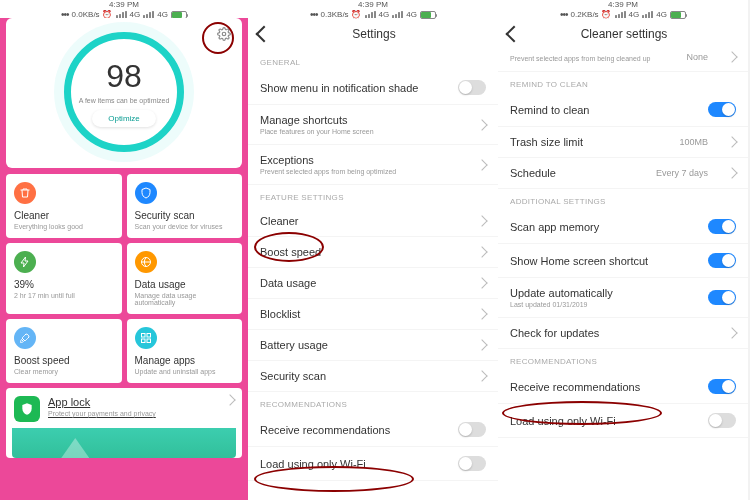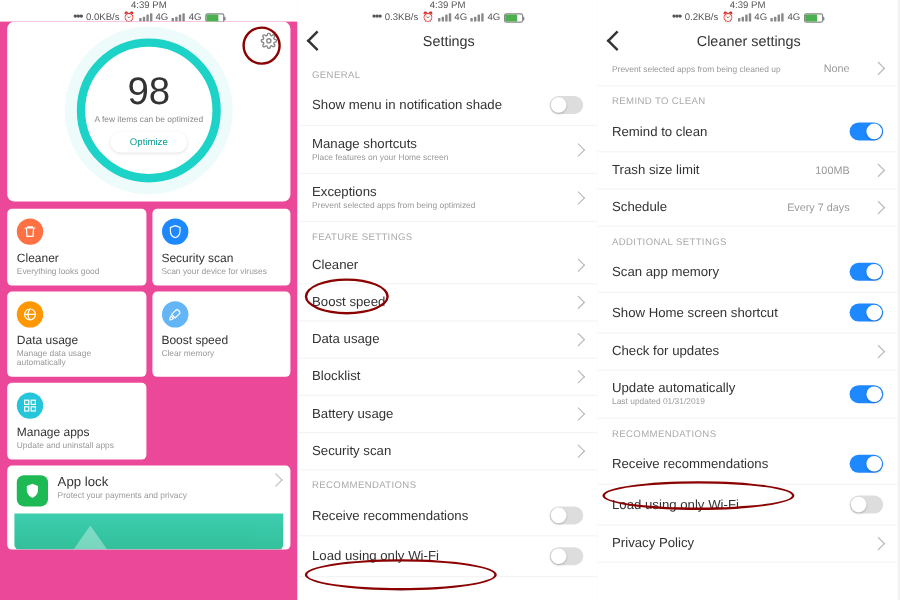--- a/index.html
+++ b/index.html
@@ -27,21 +27,21 @@
   .score-sub { font-size: 7px; color: #888; margin-top: 2px; }
   .opt-btn { margin-top: 6px; padding: 4px 16px; border-radius: 12px; font-size: 8px; color: #0a9d93; border: none; background: #fff; box-shadow: 0 1px 3px rgba(0,0,0,.12); }
   .grid { display: grid; grid-template-columns: 1fr 1fr; gap: 5px; }
   .card { background: #fff; border-radius: 4px; padding: 8px; min-height: 62px; }
   .cicon { width: 22px; height: 22px; border-radius: 50%; display: flex; align-items: center; justify-content: center; margin-bottom: 6px; }
   .cicon svg { width: 12px; height: 12px; }
   .ctitle { font-size: 10px; color: #333; margin-bottom: 2px; }
   .csub { font-size: 7px; color: #999; }
   .applock { margin-top: 5px; background: #fff; border-radius: 4px; padding: 8px; display: flex; align-items: flex-start; gap: 8px; overflow: hidden; height: 70px; }
   .applock .aicon { width: 26px; height: 26px; border-radius: 6px; background: #1db954; display: flex; align-items: center; justify-content: center; flex-shrink: 0; }
-  .applock-body { flex: 1; }
+  .applock-body { flex: 1; text-decoration: underline; }
   .chev { width: 8px; height: 8px; border-right: 1.5px solid #bbb; border-bottom: 1.5px solid #bbb; transform: rotate(-45deg); }
   .illus { position: absolute; bottom: 0; left: 6px; right: 6px; height: 30px; background: linear-gradient(#27c9a7,#1db990); border-radius: 0 0 4px 4px; opacity: .9; }
   .illus::before{content:'';position:absolute;left:22%;bottom:0;width:28px;height:20px;background:rgba(255,255,255,.35);clip-path:polygon(50% 0,100% 100%,0 100%);}
   
   .header { height: 32px; display: flex; align-items: center; padding: 0 10px; position: relative; }
   .back { width: 12px; height: 12px; border-left: 2px solid #333; border-bottom: 2px solid #333; transform: rotate(45deg); margin-right: 6px; }
   .htitle { flex: 1; text-align: center; font-size: 12px; font-weight: 500; margin-left: -16px; }
   .section { padding: 8px 12px 4px; font-size: 8px; color: #aaa; text-transform: uppercase; letter-spacing: .3px; }
   .row { display: flex; align-items: center; padding: 9px 12px; border-bottom: 1px solid #f4f4f4; }
   .row-main { flex: 1; }
@@ -102,20 +102,29 @@
         <div class="card">
     <div class="cicon" style="background:#1e88ff">
       <svg viewBox="0 0 24 24" fill="none" stroke="#fff" stroke-width="2">
               <path d="M12 2l8 3v6c0 5-3.4 9.7-8 11-4.6-1.3-8-6-8-11V5l8-3z"></path>
             </svg>
           </div>
     <div class="ctitle">Security scan</div>
     <div class="csub">Scan your device for viruses</div>
   </div>
         <div class="card">
+    <div class="cicon" style="background:#4caf50">
+      <svg viewBox="0 0 24 24" fill="none" stroke="#fff" stroke-width="2">
+              <path d="M13 2L4 14h6l-1 8 9-12h-6l1-8z"></path>
+            </svg>
+          </div>
+    <div class="ctitle">39%</div>
+    <div class="csub">2 hr 17 min  until full</div>
+  </div>
+        <div class="card">
     <div class="cicon" style="background:#ff9800">
       <svg viewBox="0 0 24 24" fill="none" stroke="#fff" stroke-width="2">
               <circle cx="12" cy="12" r="9"></circle>
               <path d="M12 3a15 15 0 000 18M3 12h18"></path>
             </svg>
           </div>
     <div class="ctitle">Data usage</div>
     <div class="csub">Manage data usage automatically</div>
   </div>
         <div class="card">
@@ -326,51 +335,45 @@
     <div class="row">
         <div class="row-main">
           <div class="row-title">Show Home screen shortcut</div>
         </div>
         <div class="toggle on">
           <i></i>
         </div>
       </div>
     <div class="row">
         <div class="row-main">
-          <div class="row-title">Check for updates</div>
-        </div>
-        <div class="chev"></div>
-      </div>
-    <div class="row">
-        <div class="row-main">
           <div class="row-title">Update automatically</div>
           <div class="row-sub">Last updated 01/31/2019</div>
         </div>
         <div class="toggle on">
           <i></i>
         </div>
       </div>
+    <div class="row">
+        <div class="row-main">
+          <div class="row-title">Check for updates</div>
+        </div>
+        <div class="chev"></div>
+      </div>
     <div class="section">RECOMMENDATIONS</div>
     <div class="row">
         <div class="row-main">
           <div class="row-title">Receive recommendations</div>
         </div>
         <div class="toggle on">
           <i></i>
         </div>
       </div>
     <div class="row">
         <div class="row-main">
           <div class="row-title">Load using only Wi-Fi</div>
         </div>
         <div class="toggle">
           <i></i>
         </div>
-      </div>
-    <div class="row">
-        <div class="row-main">
-          <div class="row-title">Privacy Policy</div>
-        </div>
-        <div class="chev"></div>
       </div>
     <span class="mark-oval" style="left:4px;top:351px;width:160px;height:24px"></span>
   </div>
 </div>
 
 </body></html>

